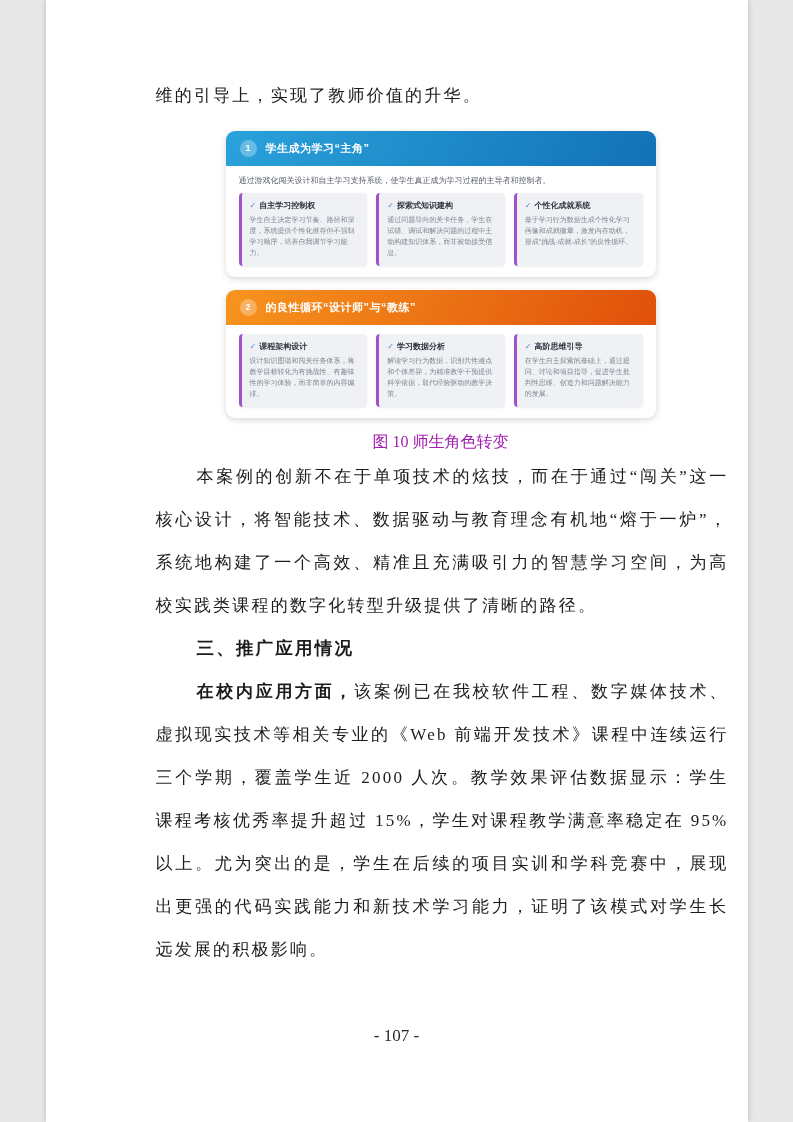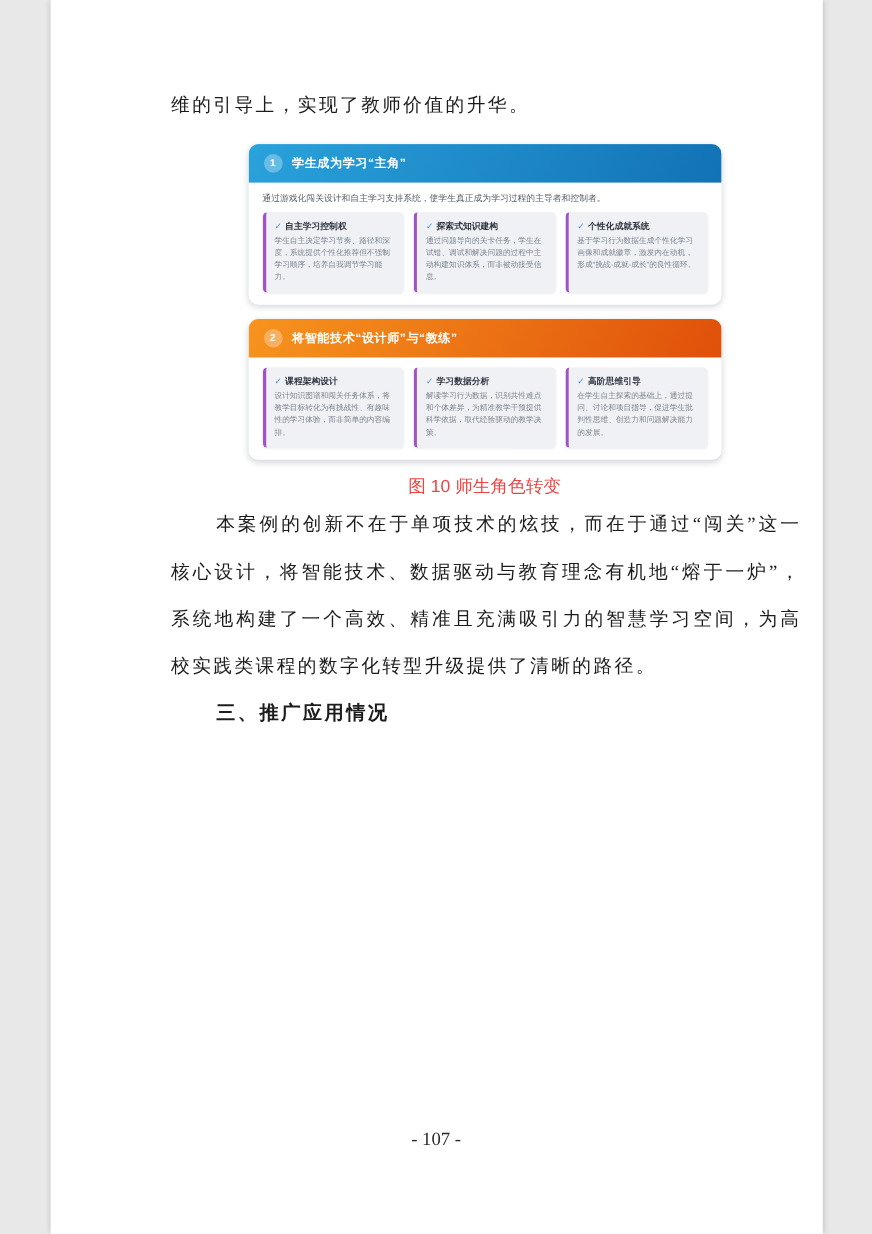--- a/index.html
+++ b/index.html
@@ -80,22 +80,22 @@
   .card-title{
     font-size:8px;font-weight:bold;color:#2f3540;
     line-height:11px;margin-bottom:3px;
   }
   .check{color:#3f8fd8;margin-right:3px;font-weight:bold;}
   .card-text{margin:0;font-size:7px;line-height:11px;color:#7d8490;}
   .figcaption{
     margin:14px 0 2px;
     text-align:center;
     font-size:16px;
-    color:#ef4444;
-    font-family:Liberation Sans, sans-serif;
+    color:#a21caf;
+    font-family:Liberation Serif, serif;
   }
   
   .footer{
     position:absolute;
     left:0;top:1026px;width:100%;
     text-align:center;
     font-size:17px;
     color:#2a2a2a;
     font-family:"Liberation Serif","DejaVu Serif",serif;
   }
@@ -131,21 +131,21 @@
               <div class="card-title"><span class="check">✓</span><span>个性化成就系统</span></div>
               <p class="card-text">基于学习行为数据生成个性化学习画像和成就徽章，激发内在动机，形成“挑战-成就-成长”的良性循环。</p>
             </div>
           </div>
         </div>
       </section>
 
       <section class="panel panel-orange">
         <header class="panel-header">
           <span class="badge">2</span>
-          <span class="panel-title">将智能技术“设计师”与“教练”</span>
+          <span class="panel-title">的良性循环“设计师”与“教练”</span>
         </header>
         <div class="panel-body">
           <div class="cards">
             <div class="card">
               <div class="card-title"><span class="check">✓</span><span>课程架构设计</span></div>
               <p class="card-text">设计知识图谱和闯关任务体系，将教学目标转化为有挑战性、有趣味性的学习体验，而非简单的内容编排。</p>
             </div>
             <div class="card">
               <div class="card-title"><span class="check">✓</span><span>学习数据分析</span></div>
               <p class="card-text">解读学习行为数据，识别共性难点和个体差异，为精准教学干预提供科学依据，取代经验驱动的教学决策。</p>
@@ -159,17 +159,18 @@
       </section>
 
       <figcaption class="figcaption">图 10 师生角色转变</figcaption>
     </figure>
 
     <p class="para">本案例的创新不在于单项技术的炫技，而在于通过“闯关”这一核心设计，将智能技术、数据驱动与教育理念有机地“熔于一炉”，系统地构建了一个高效、精准且充满吸引力的智慧学习空间，为高校实践类课程的数字化转型升级提供了清晰的路径。</p>
 
     <h3 class="doc-heading">三、推广应用情况</h3>
 
 
+    <p class="para"><strong>在校内应用方面，</strong><span>该案例已在我校软件工程、数字媒体技术、虚拟现实技术等相关专业的《Web 前端开发技术》课程中连续运行三个学期，覆盖学生近 2000 人次。教学效果评估数据显示：学生课程考核优秀率提升超过 15%，学生对课程教学满意率稳定在 95%以上。尤为突出的是，学生在后续的项目实训和学科竞赛中，展现出更强的代码实践能力和新技术学习能力，证明了该模式对学生长远发展的积极影响。</span></p>
 
   </div>
 
   <div class="footer">- 107 -</div>
 </div>
 
 </body></html>

